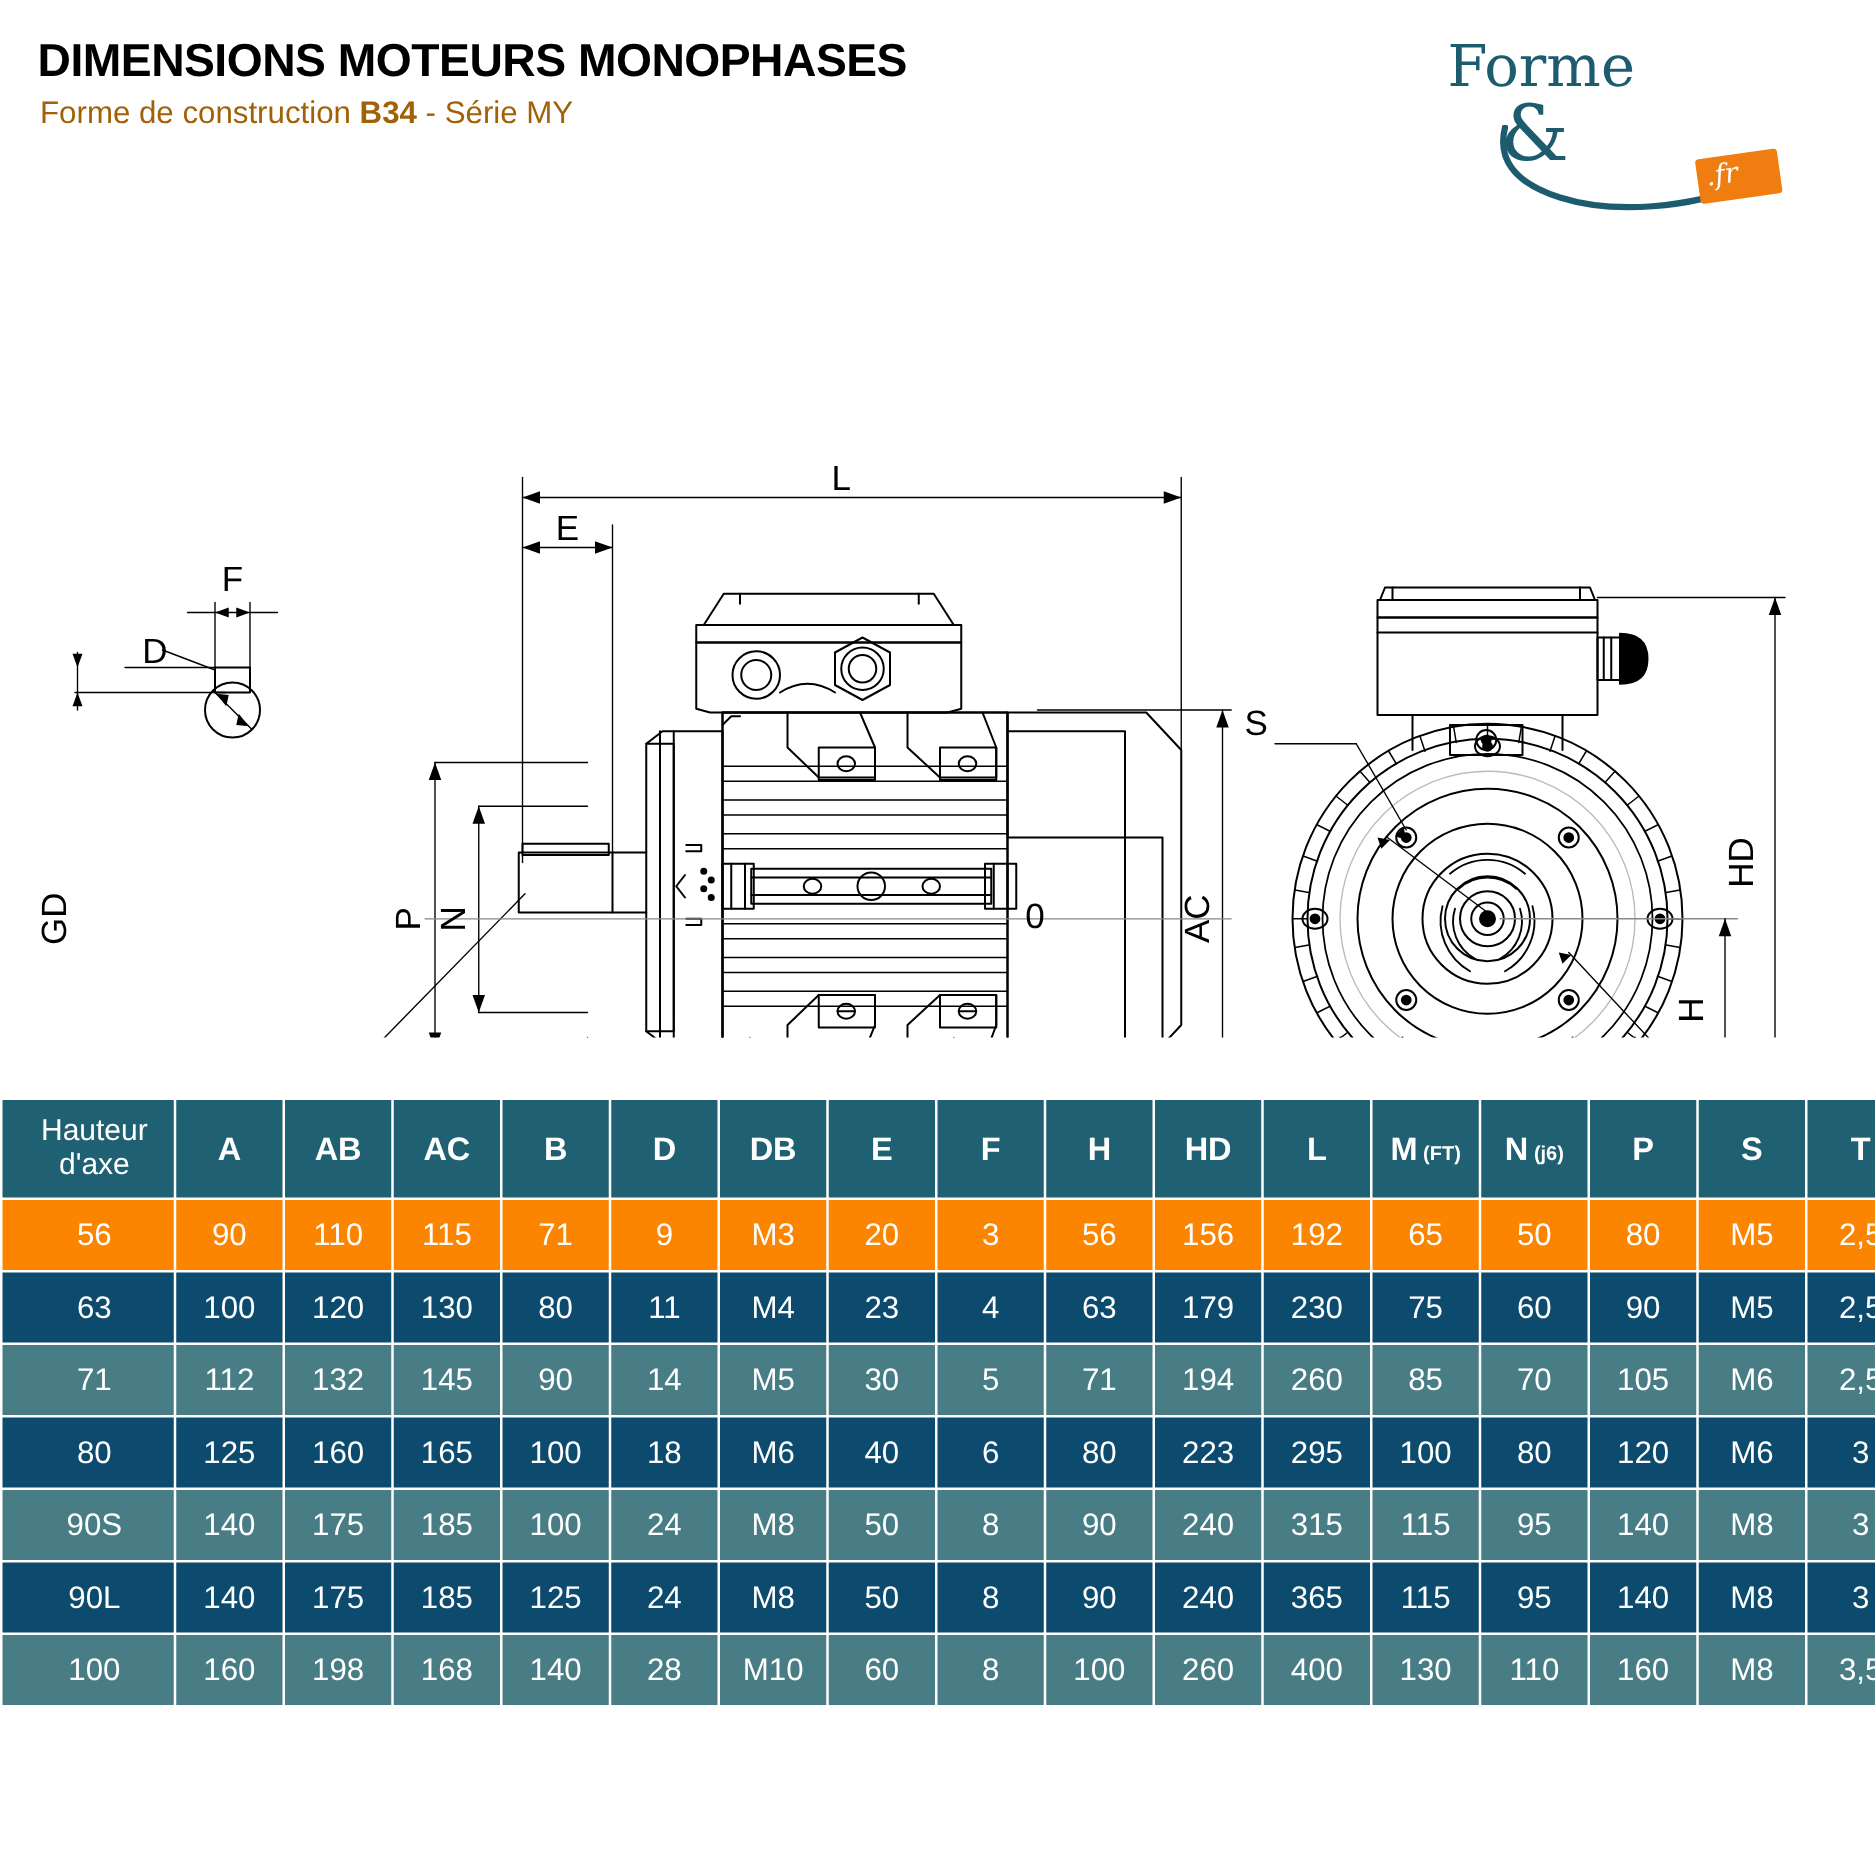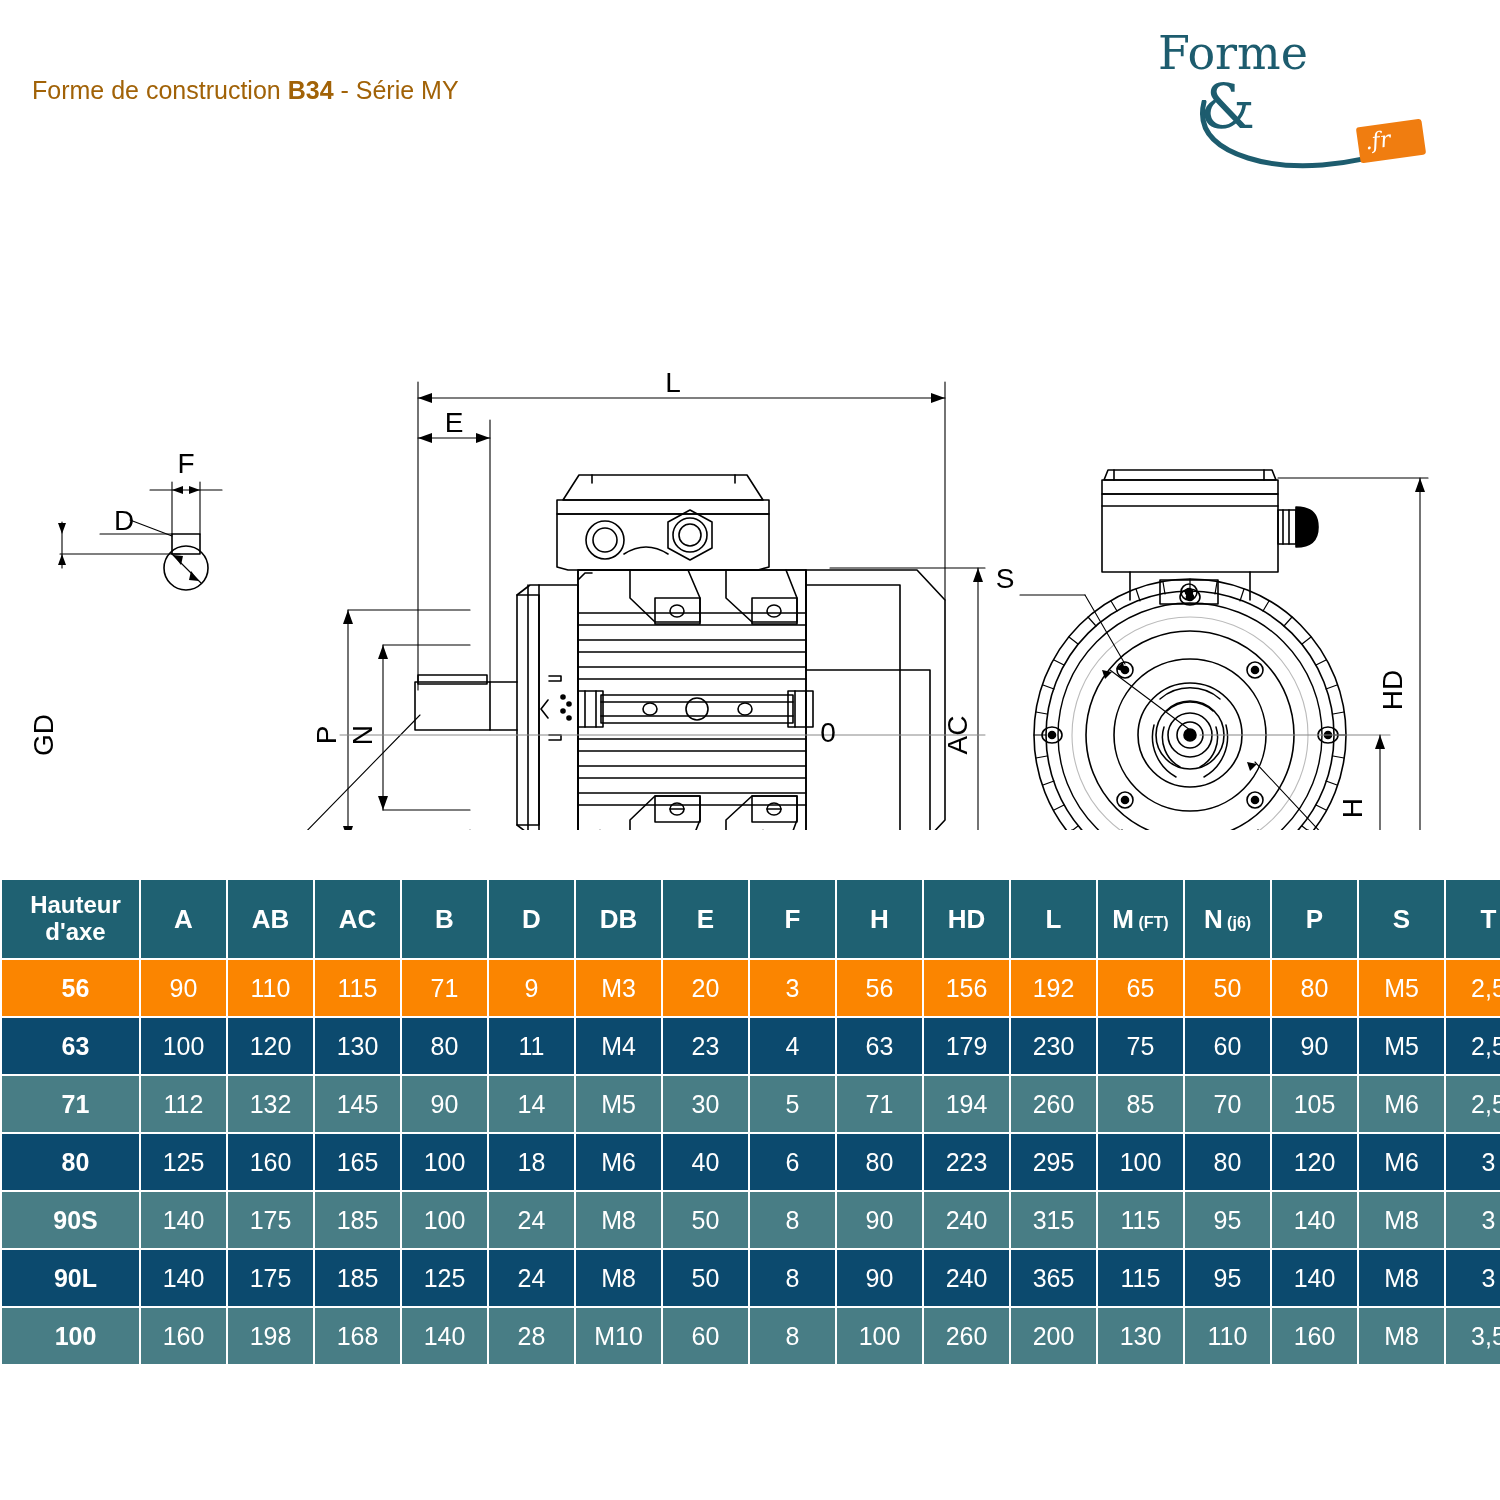--- a/index.html
+++ b/index.html
@@ -130,27 +130,28 @@
     height: 78px;
   }
   #dim-table thead th .sub {
     font-size: 16px;
     font-weight: bold;
   }
   #dim-table tr.hl td { background: #fb8500; }
   #dim-table tr.light td { background: #0c4a6e; }
   #dim-table tr.dark  td { background: #487d85; }
   #dim-table td.firstcol,
-  #dim-table th.corner { font-weight: bold; padding-left: 10px; }
+  #dim-table th.corner { font-weight: normal; padding-left: 10px; }
   #dim-table tr.hl td.firstcol { background: #fb8500; }
 </style>
 </head>
 <body>
 
 <div id="header">
+  <div id="title-main">DIMENSIONS MOTEURS MONOPHASES</div>
   <div id="title-sub"><span class="light">Forme de construction </span><span>B34</span><span class="light"> - Série MY</span></div>
 
   <div id="logo">
     <svg id="logo-swoosh" viewBox="0 0 300 80">
       <path d="M 52 2 C 46 26, 58 46, 96 58 C 140 72, 200 66, 246 48" fill="none" stroke="#1d5c6e" stroke-width="5" stroke-linecap="round"></path>
     </svg>
     <div id="logo-pompe">Forme</div>
     <div id="logo-amp">&amp;</div>
     <div id="logo-fr">
         <span>.fr</span>
@@ -646,21 +647,21 @@
         <td>160</td>
         <td>198</td>
         <td>168</td>
         <td>140</td>
         <td>28</td>
         <td>M10</td>
         <td>60</td>
         <td>8</td>
         <td>100</td>
         <td>260</td>
-        <td>200</td>
+        <td>400</td>
         <td>130</td>
         <td>110</td>
         <td>160</td>
         <td>M8</td>
         <td>3,5</td>
       </tr>
     </tbody>
 </table>
 
 </body></html>

